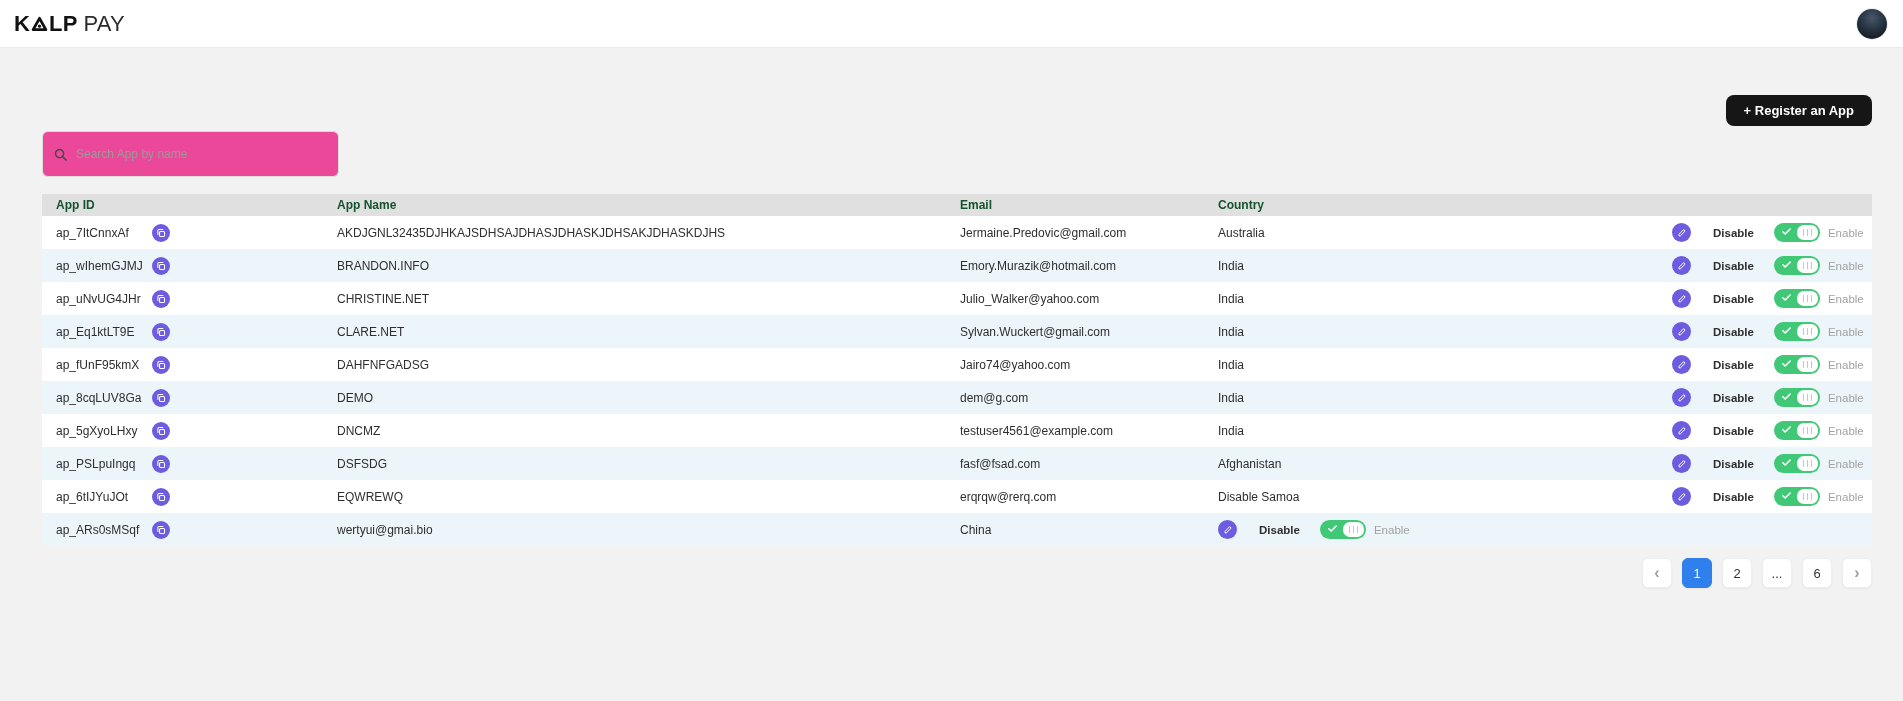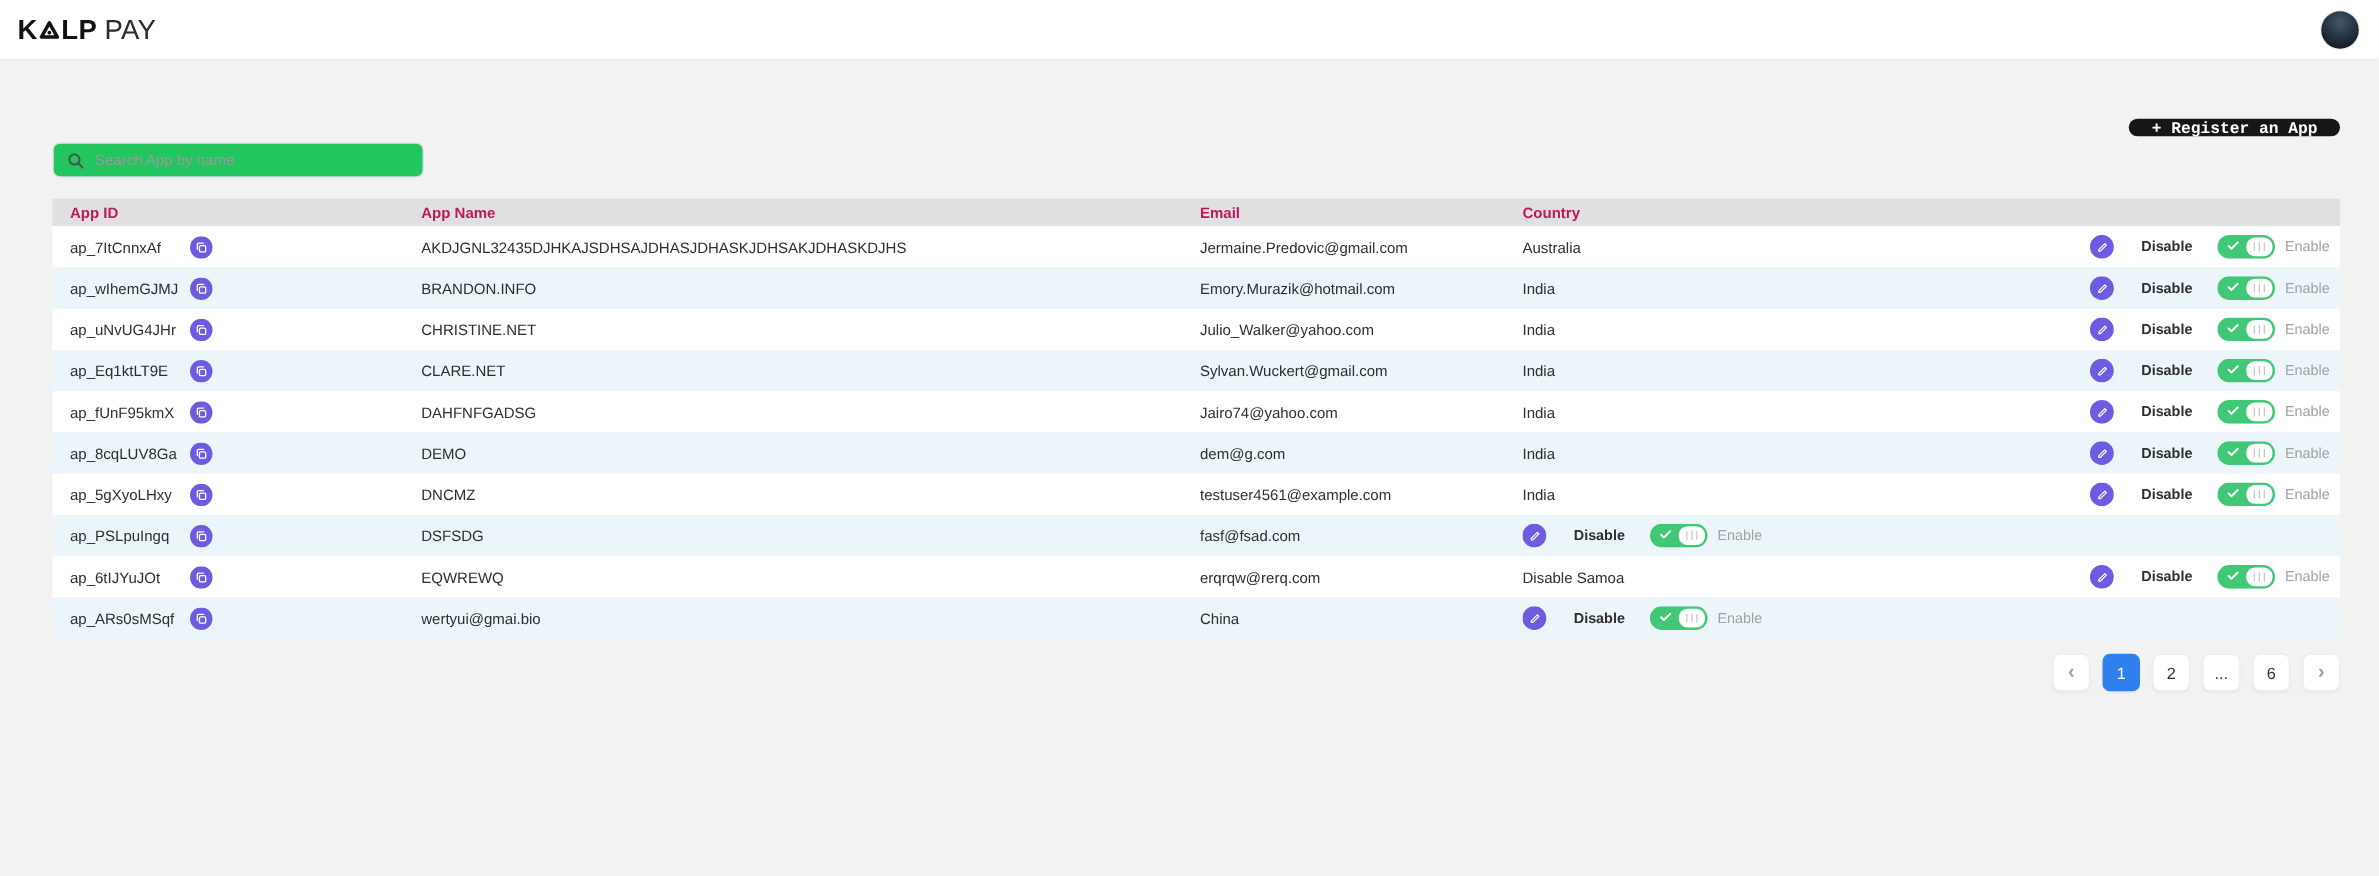--- a/index.html
+++ b/index.html
@@ -25,42 +25,42 @@
     width:30px; height:30px; border-radius:50%;
     background:radial-gradient(circle at 50% 30%, #46586a 0%, #273443 45%, #0b0f14 100%);
     box-shadow:0 0 0 1px rgba(0,0,0,.08);
     cursor:pointer;
   }
   
   .content { width:1830px; margin:0 0 0 42px; padding-top:47px; }
   .register-row { display:flex; justify-content:flex-end; }
   .register-btn {
     background:#161616; color:#fff; border:none; cursor:pointer;
-    height:14px; padding:0 18px; border-radius:8px;
-    font-family:Liberation Mono, monospace;
+    height:31px; padding:0 18px; border-radius:8px;
+    font-family:Liberation Sans, sans-serif;
     font-size:13px; font-weight:bold;
   }
   .search-box {
-    margin-top:5px; width:297px; height:28px;
-    background:#22c55e; border:1px solid #dcdcdc; border-radius:6px;
+    margin-top:5px; width:297px; height:46px;
+    background:#ec4899; border:1px solid #dcdcdc; border-radius:6px;
     display:flex; align-items:center; padding:0 10px; gap:8px;
   }
   .search-box input {
     border:none; outline:none; flex:1; font-size:12px;
     font-family:"Liberation Sans",sans-serif; color:#333; background:transparent;
   }
   .search-box input::placeholder { color:#9a9a9a; }
   
   .table { margin-top:17px; width:1830px; }
   .grid-row {
     display:grid;
     grid-template-columns:110px 185px 623px 258px 454px 200px;
     align-items:center;
   }
-  .thead { background:#e0e0e0; height:22px; font-size:12px; font-weight:bold; color:#be185d; }
+  .thead { background:#e0e0e0; height:22px; font-size:12px; font-weight:bold; color:#14532d; }
   .thead .cell:first-child { padding-left:14px; }
   .trow { height:33px; font-size:12px; color:#2e2e2e; background:#fff; }
   .trow:nth-child(even) { background:#ecf5fa; }
   .trow .cell:first-child { padding-left:14px; }
   .cell { white-space:nowrap; overflow:hidden; }
   .icon-circle {
     width:18px; height:18px; border-radius:50%;
     background:#6d5ce0; border:none; cursor:pointer;
     display:inline-flex; align-items:center; justify-content:center;
     padding:0;
@@ -427,20 +427,21 @@
         <span style="display:flex;">
           <svg width="10" height="10" viewBox="0 0 24 24" fill="none" stroke="#fff" stroke-width="2.6" stroke-linejoin="round" stroke-linecap="round">
             <rect x="8.5" y="8.5" width="12" height="12" rx="2.5"></rect>
             <path d="M4.5 15.5 V6 a2.5 2.5 0 0 1 2.5-2.5 h9.5"></path>
           </svg>
         </span>
       </button>
     </div>
     <div class="cell">DSFSDG</div>
     <div class="cell">fasf@fsad.com</div>
+    <div class="cell">Afghanistan</div>
     <div class="cell actions">
       <button class="icon-circle">
         <span style="display:flex;">
           <svg width="10" height="10" viewBox="0 0 24 24" fill="none" stroke="#fff" stroke-width="2.4" stroke-linejoin="round" stroke-linecap="round">
             <path d="M16.5 4.5 l3 3 L8 19 H5 v-3 Z"></path>
           </svg>
         </span>
       </button>
       <span class="lbl-disable">Disable</span>
       <button class="toggle">

